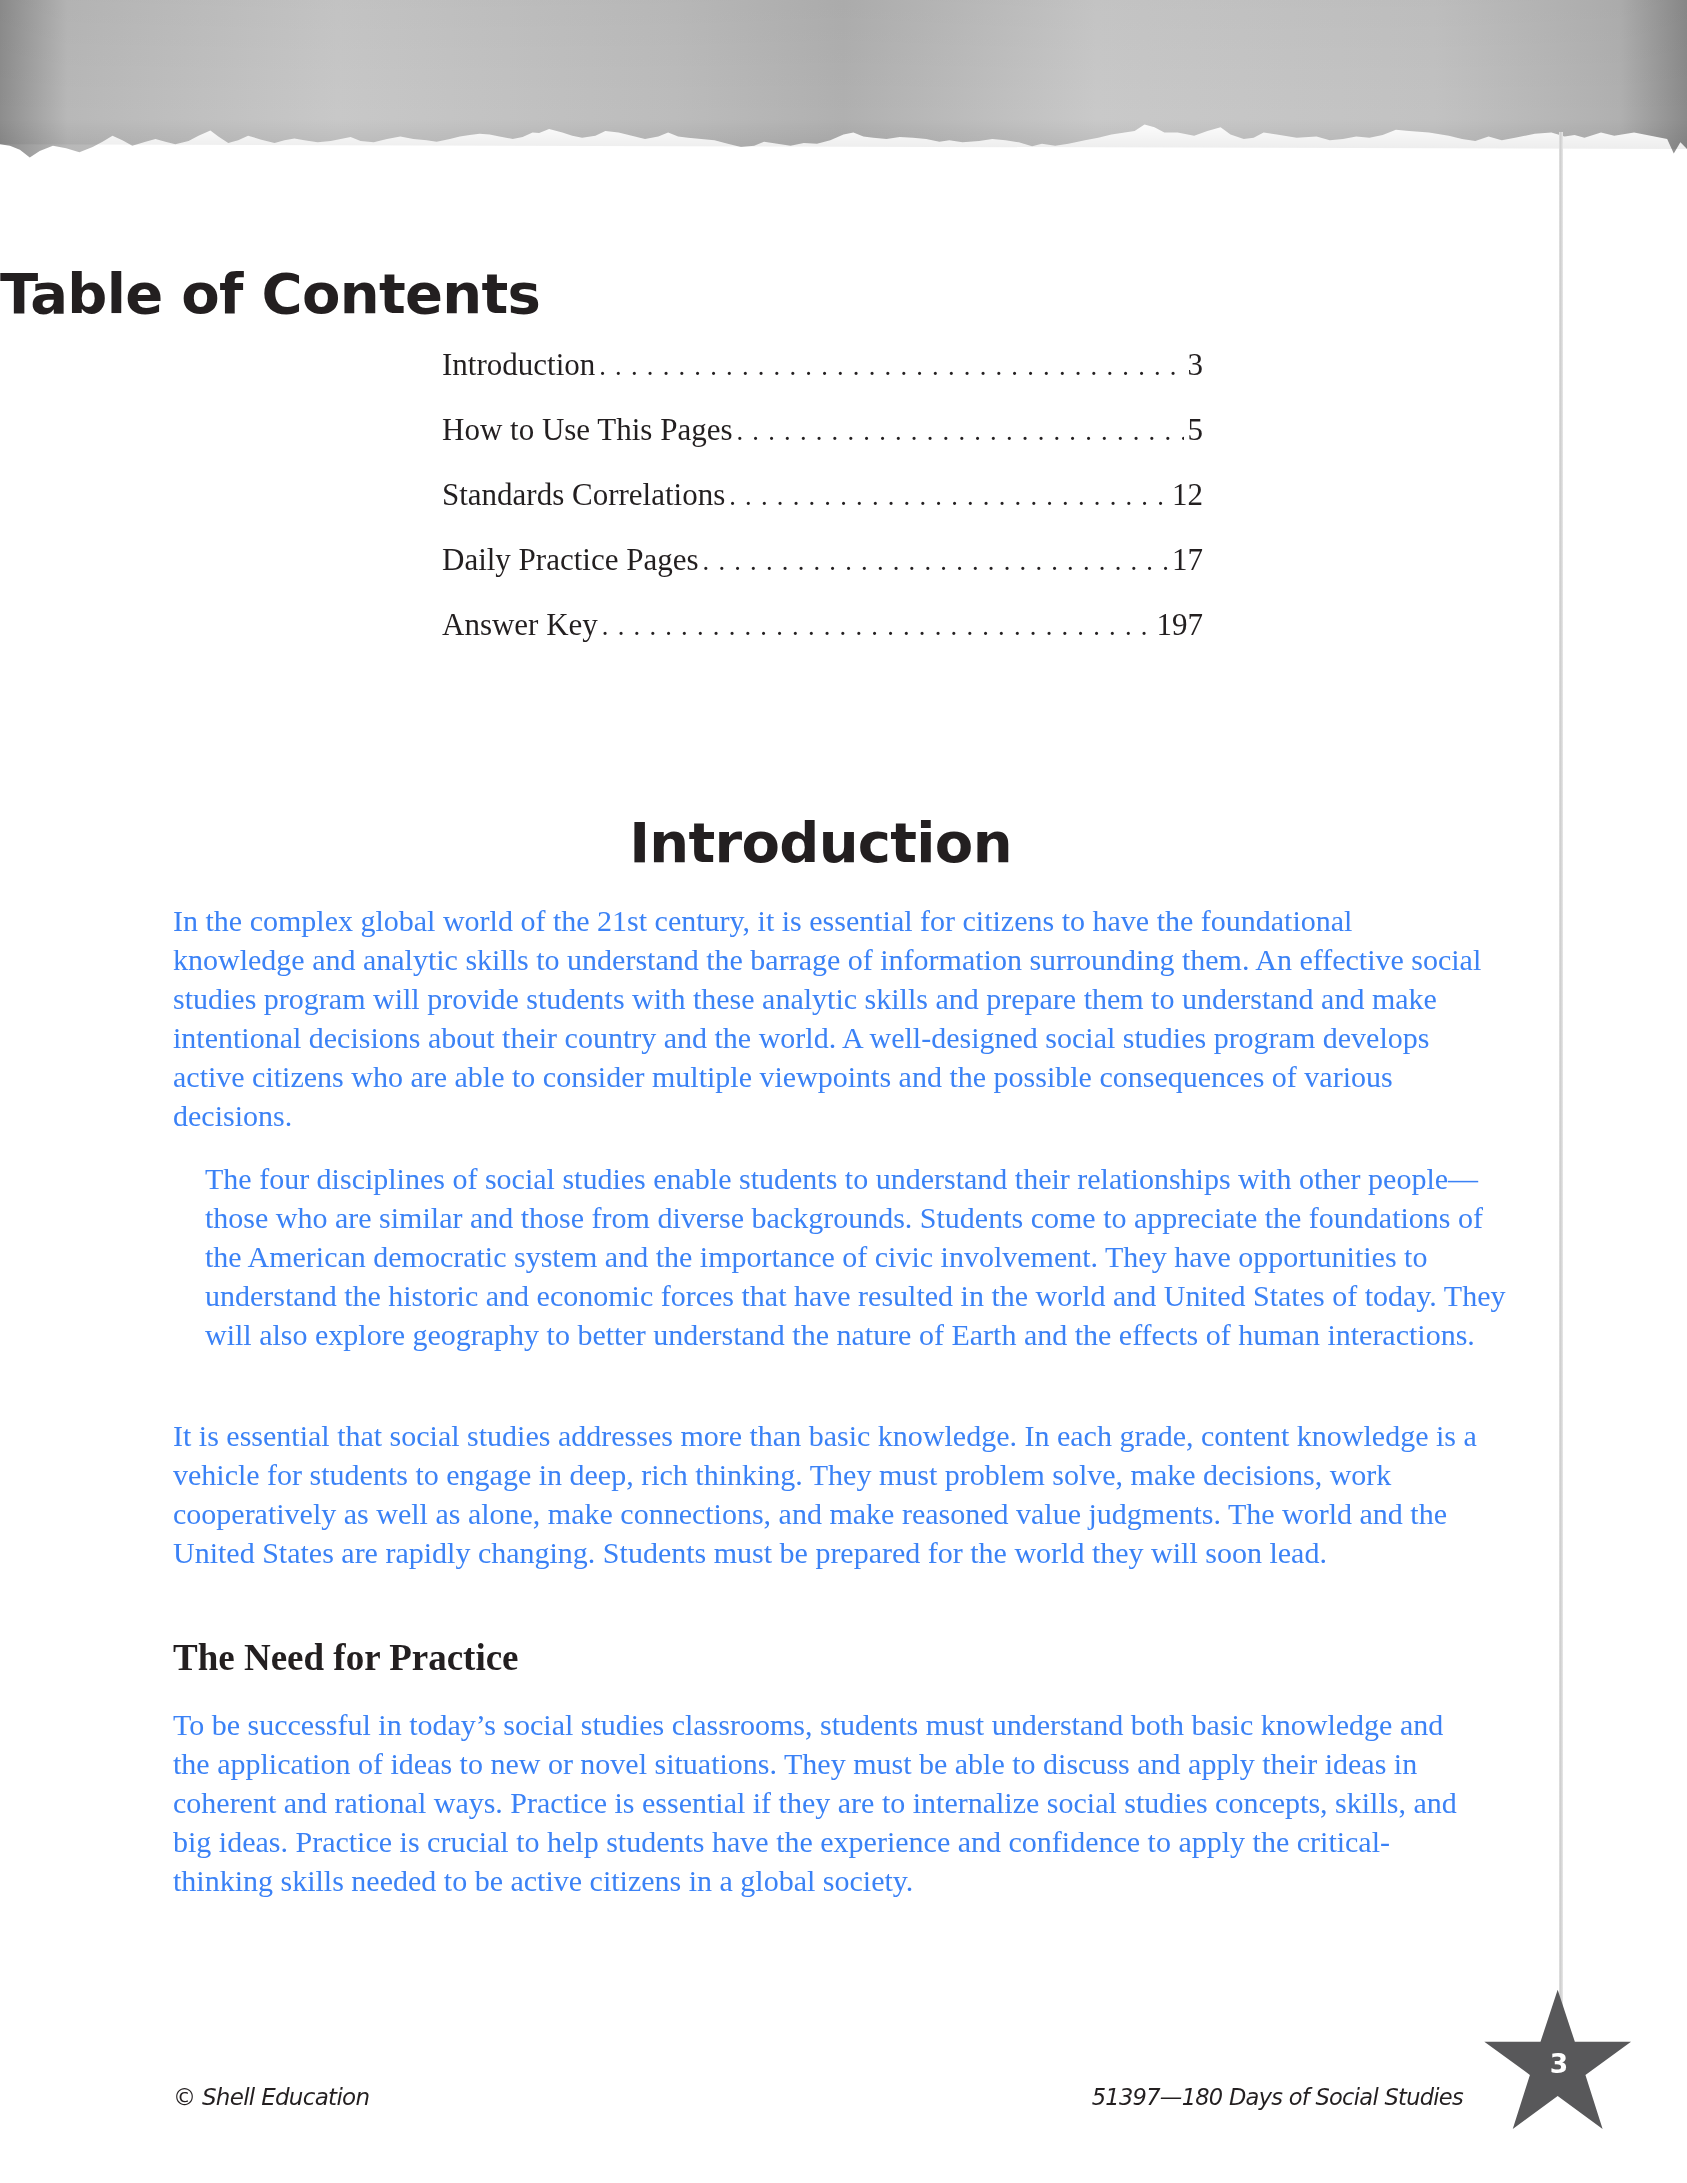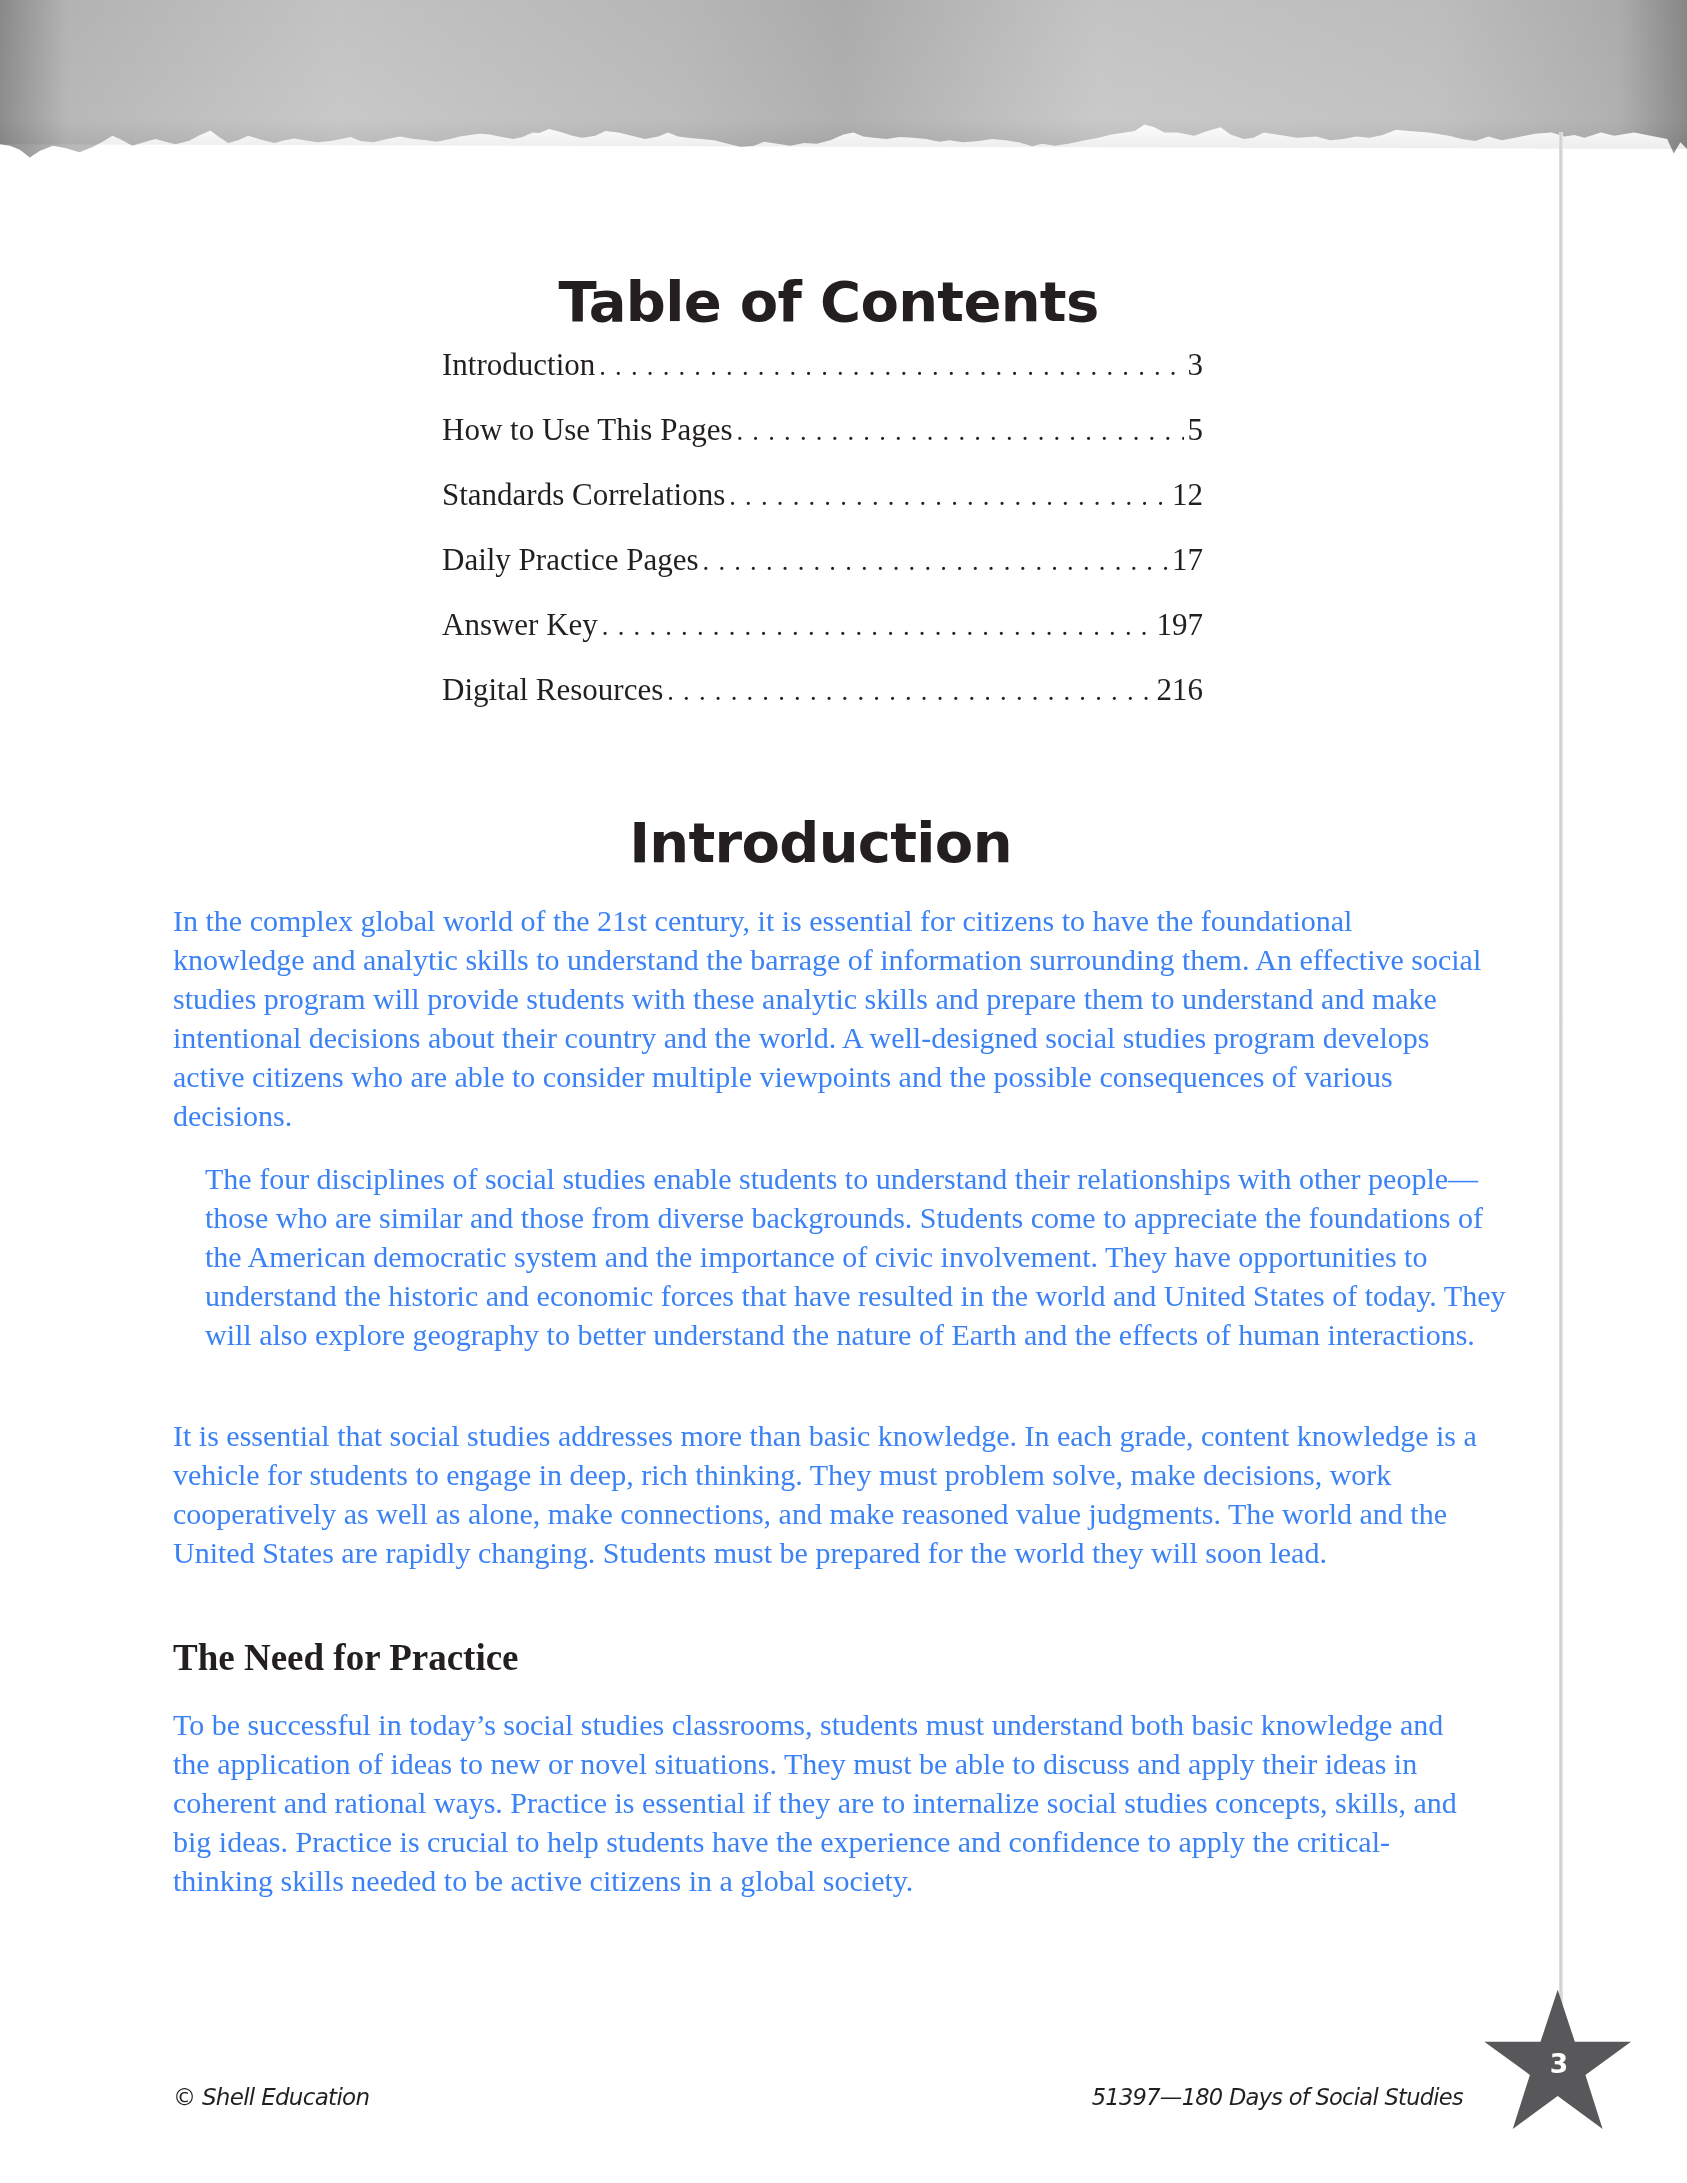--- a/index.html
+++ b/index.html
@@ -6,22 +6,22 @@
   body { width:1687px; height:2183px; position:relative; overflow:hidden; color:#231f20; }
 
   
   .header-band { position:absolute; left:0; top:0; width:1687px; height:159px; }
 
   
   .thread-line { position:absolute; left:1559px; top:132px; width:4px; height:1905px;
     background:linear-gradient(to right,#e2e2e2,#cfcfcf 40%,#e8e8e8); }
 
   
-  .toc-title { position:absolute; left:0; width:1641px; top:261px; text-align:center;
-    font-family:"DejaVu Sans", sans-serif; font-weight:bold; font-size:56px; letter-spacing:-0.7px; margin:8px; color:#231f20; }
+  .toc-title { position:absolute; left:0; width:1641px; top:261px; 
+    font-family:"DejaVu Sans", sans-serif; font-weight:bold; font-size:56px; letter-spacing:-0.7px; margin:0; color:#231f20; }
   .toc-list { position:absolute; left:442px; top:347px; width:761px; margin:0; padding:0; list-style:none; }
   .toc-entry { display:flex; align-items:baseline; height:65px;
     font-family:"Liberation Serif", serif; font-size:31px; color:#231f20; }
   .toc-entry .label { white-space:nowrap; }
   .toc-entry .leader { flex:1; overflow:hidden; white-space:nowrap; margin:0 4px; letter-spacing:5.3px; font-size:26.5px; }
   .toc-entry .leader::before { content:". . . . . . . . . . . . . . . . . . . . . . . . . . . . . . . . . . . . . . . . . . . . . . . . . . . . . . . . . . . . . . . . . . . . . . . . . . . . . . . . . . . . . . . . . . . . . ."; letter-spacing:1.3px; }
   .toc-entry .page { white-space:nowrap; }
 
   
   .intro-title { position:absolute; left:0; width:1641px; top:810px; text-align:center;
@@ -97,25 +97,20 @@
   <li class="toc-entry">
     <span class="label">Daily Practice Pages</span>
     <span class="leader"></span>
     <span class="page">17</span>
   </li>
   <li class="toc-entry">
     <span class="label">Answer Key</span>
     <span class="leader"></span>
     <span class="page">197</span>
   </li>
-  <li class="toc-entry">
-    <span class="label">Digital Resources</span>
-    <span class="leader"></span>
-    <span class="page">216</span>
-  </li>
 </ul>
 
 <h1 class="intro-title">Introduction</h1>
 <p class="body-block para p1">In the complex global world of the 21st century, it is essential for citizens to have the foundational knowledge and analytic skills to understand the barrage of information surrounding them.  An effective social studies program will provide students with these analytic skills and prepare them to understand and make intentional decisions about their country and the world.  A well-designed social studies program develops active citizens who are able to consider multiple viewpoints and the possible consequences of various decisions.</p>
 <p class="body-block para p2">The four disciplines of social studies enable students to understand their relationships with other people—those who are similar and those from diverse backgrounds.  Students come to appreciate the foundations of the American democratic system and the importance of civic involvement.  They have opportunities to understand the historic and economic forces that have resulted in the world and United States of today.  They will also explore geography to better understand the nature of Earth and the effects of human interactions.</p>
 <p class="body-block para p3">It is essential that social studies addresses more than basic knowledge.  In each grade, content knowledge is a vehicle for students to engage in deep, rich thinking.  They must problem solve, make decisions, work cooperatively as well as alone, make connections, and make reasoned value judgments.  The world and the United States are rapidly changing.  Students must be prepared for the world they will soon lead.</p>
 
 <h2 class="subhead">The Need for Practice</h2>
 <p class="body-block para p4">To be successful in today’s social studies classrooms, students must understand both basic knowledge and the application of ideas to new or novel situations.  They must be able to discuss and apply their ideas in coherent and rational ways.  Practice is essential if they are to internalize social studies concepts, skills, and big ideas.  Practice is crucial to help students have the experience and confidence to apply the critical-thinking skills needed to be active citizens in a global society.</p>
 

